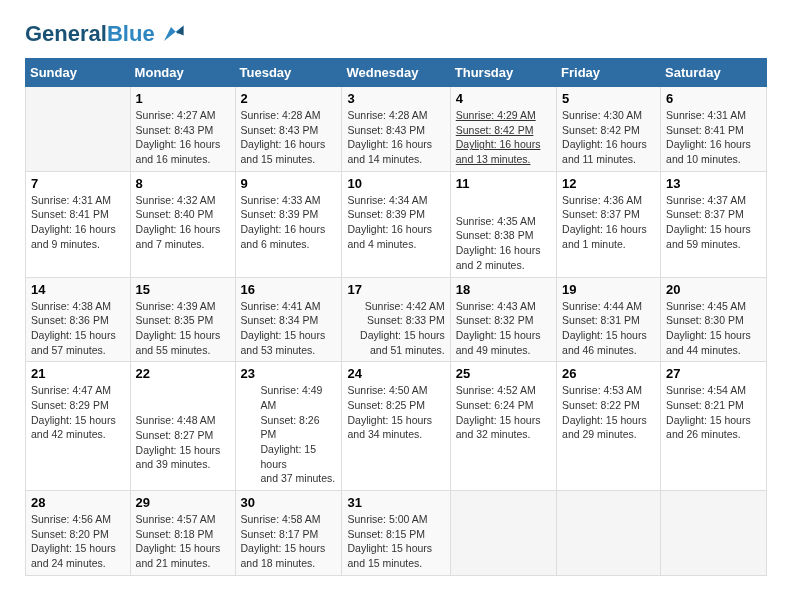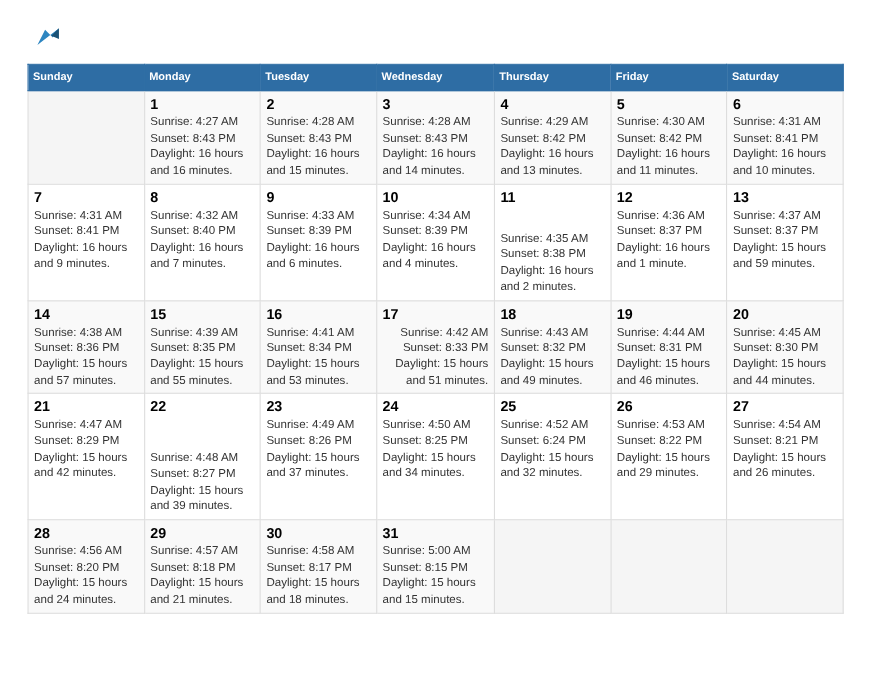--- a/index.html
+++ b/index.html
@@ -51,21 +51,21 @@
       border-collapse: collapse;
       font-size: 11px;
     }
     thead tr {
       background-color: #2e6da4;
       color: #fff;
     }
     thead th {
       padding: 6px 4px;
       text-align: left;
-      font-size: 10px;
+      font-size: 13px;
       font-weight: bold;
       border: 1px solid #2e6da4;
     }
     tbody tr {
       background: #fff;
     }
     tbody tr:nth-child(odd) {
       background: #f9f9f9;
     }
     tbody td {
@@ -90,20 +90,21 @@
       background: #f5f5f5;
     }
   </style>
 </head>
 <body>
 
 <div class="header">
   <div class="logo">
     <div>
       <div style="display:flex;align-items:center;">
+        <span class="logo-text">General<span>Blue</span></span>
         <svg class="logo-icon" viewBox="0 0 40 40">
           <polygon points="10,30 20,10 30,20 38,8" fill="#2e86c1" stroke="none"></polygon>
           <polygon points="28,18 38,8 38,22" fill="#1a5276"></polygon>
         </svg>
       </div>
     </div>
   </div>
   <div class="title-block">
     <div class="month-title"></div>
     <div class="location"></div>
@@ -141,21 +142,21 @@
         </td>
         <td>
           <span class="day-number">3</span>
           <div class="day-info" style="white-space: pre-line;">Sunrise: 4:28 AM
 Sunset: 8:43 PM
 Daylight: 16 hours
 and 14 minutes.</div>
         </td>
         <td>
           <span class="day-number">4</span>
-          <div class="day-info" style="white-space: pre-line;">Sunrise: 4:29 AM
+          <div class="day-info" style="white-space: pre-line; text-decoration: underline;">Sunrise: 4:29 AM
 Sunset: 8:42 PM
 Daylight: 16 hours
 and 13 minutes.</div>
         </td>
         <td>
           <span class="day-number">5</span>
           <div class="day-info" style="white-space: pre-line;">Sunrise: 4:30 AM
 Sunset: 8:42 PM
 Daylight: 16 hours
 and 11 minutes.</div>
@@ -280,21 +281,21 @@
         </td>
         <td>
           <span class="day-number">22</span>
           <div class="day-info" style="white-space: pre-line; margin-top: 32px;">Sunrise: 4:48 AM
 Sunset: 8:27 PM
 Daylight: 15 hours
 and 39 minutes.</div>
         </td>
         <td>
           <span class="day-number">23</span>
-          <div class="day-info" style="white-space: pre-line;">Sunrise: 4:49 AM
+          <div class="day-info" style="white-space: pre-line; margin-left: 20px;">Sunrise: 4:49 AM
 Sunset: 8:26 PM
 Daylight: 15 hours
 and 37 minutes.</div>
         </td>
         <td>
           <span class="day-number">24</span>
           <div class="day-info" style="white-space: pre-line;">Sunrise: 4:50 AM
 Sunset: 8:25 PM
 Daylight: 15 hours
 and 34 minutes.</div>

